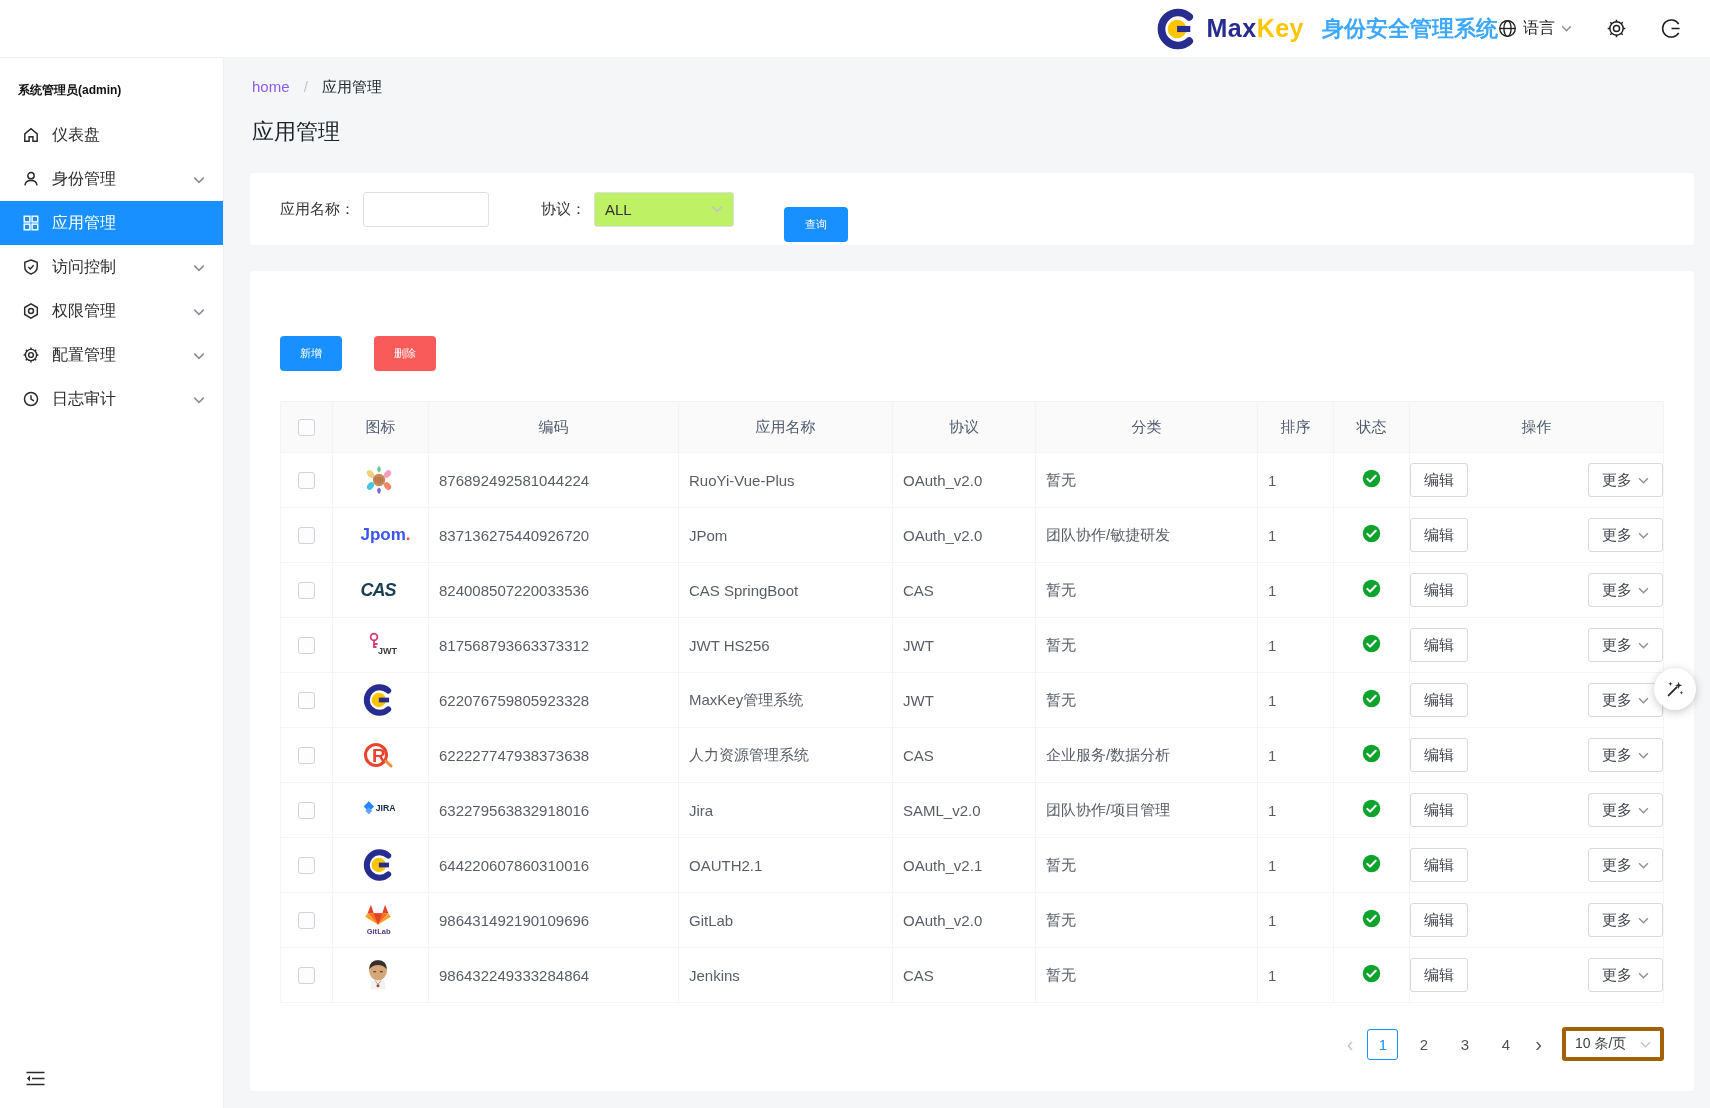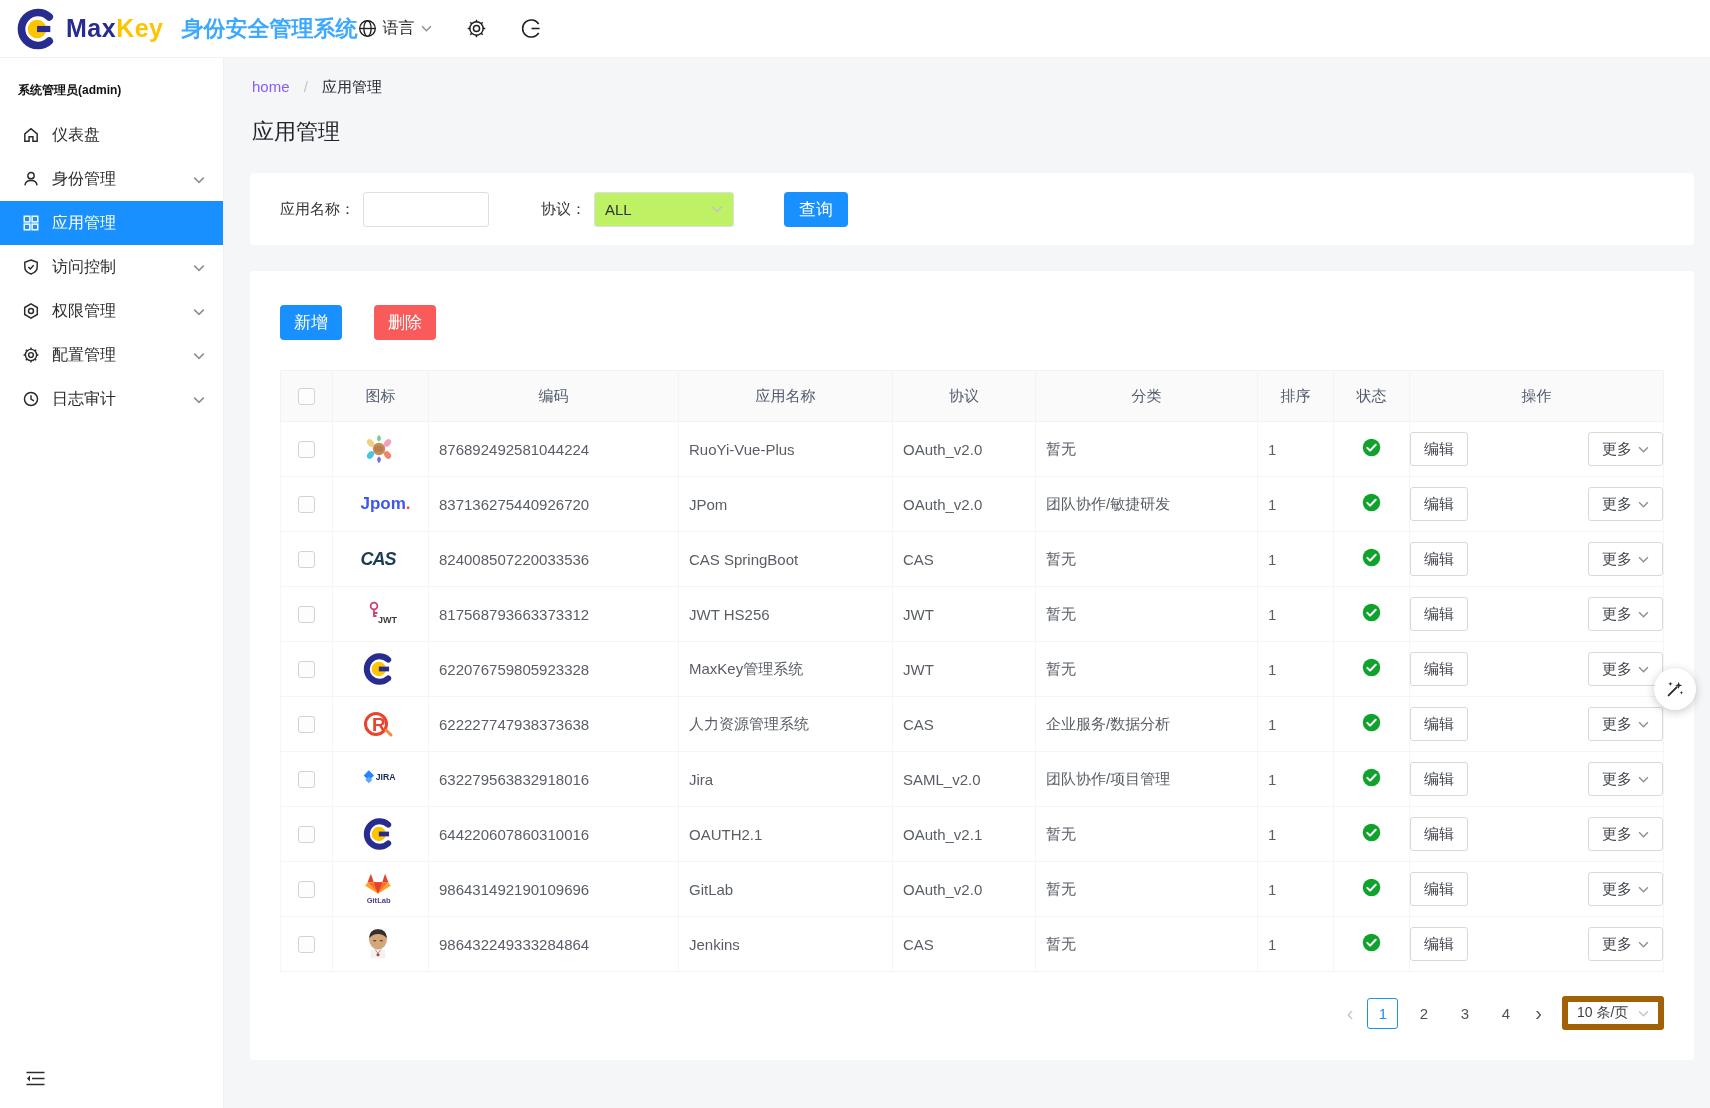--- a/index.html
+++ b/index.html
@@ -1,21 +1,21 @@
 <!DOCTYPE html>
 <html><head>
 <meta charset="utf-8">
 <style>
   * { margin:0; padding:0; box-sizing:border-box; }
   html,body { width:1710px; height:1108px; overflow:hidden;
     font-family:"Liberation Sans","DejaVu Sans",sans-serif; background:#fff; color:#333; }
 
   
   .topbar { position:absolute; left:0; top:0; width:1710px; height:58px; background:#fff;
-    display:flex; align-items:center; justify-content:flex-start; padding:0 28px 0 14px;
+    display:flex; align-items:center; justify-content:flex-end; padding:0 28px 0 14px;
     border-bottom:1px solid #f2f2f2; z-index:5; }
   .brand { display:flex; align-items:center; gap:8px; }
   .brand svg { width:44px; height:44px; }
   .brand-text { font-size:25px; font-weight:bold; letter-spacing:.5px; }
   .brand-max { color:#272c8e; }
   .brand-key { color:#fdc500; }
   .brand-sub { font-size:22px; font-weight:bold; color:#3da8ff; margin-left:10px; }
   .top-actions { display:flex; align-items:center; gap:34px; color:#1f1f1f; }
   .lang { display:flex; align-items:center; gap:6px; font-size:16px; cursor:pointer; }
   .top-icon svg { display:block; }
@@ -43,22 +43,22 @@
 
   .card { background:#fff; border-radius:4px; margin:0 16px 0 26px; }
   .filter-card { margin-top:26px; height:72px; display:flex; align-items:center; padding:0 30px; }
   .f-label { font-size:15px; color:#333; }
   .f-input { width:126px; height:35px; border:1px solid #dcdfe6; border-radius:3px; margin-left:8px;
     font-size:14px; padding:0 8px; background:#fff; }
   .f-select { width:140px; height:35px; border:1px solid #dcdfe6; border-radius:3px; margin-left:8px;
     display:flex; align-items:center; justify-content:space-between; padding:0 10px; font-size:15px;
     color:#333; cursor:pointer; background:#bef264; }
   .gap-52 { width:52px; } .gap-50 { width:50px; }
-  .btn { border:none; border-radius:4px; color:#fff; font-size:17px; cursor:pointer;
-    font-family:inherit; display:inline-flex; align-items:center; justify-content:center; }
+  .btn { border:none; border-radius:4px; color:#fff; font-size:11px; cursor:pointer;
+    font-family:inherit; display:inline-flex; align-items:center; justify-content:center;margin-top:31px; }
   .btn-primary { background:#1890ff; }
   .btn-danger  { background:#f95a5a; }
   .btn-query { width:64px; height:35px; }
 
   .table-card { margin-top:26px; margin-bottom:26px; padding:34px 30px 30px; }
   .toolbar { display:flex; gap:32px; margin-bottom:30px; }
   .toolbar .btn { width:62px; height:35px; }
 
   table.apps { width:100%; border-collapse:collapse; table-layout:fixed; }
   .apps th { height:51px; background:#fafafa; font-weight:normal; font-size:15px; color:#515a6e;
@@ -76,21 +76,21 @@
   .btn-ghost { height:34px; background:#fff; border:1px solid #d9d9d9; border-radius:3px;
     color:#42464d; font-size:15px; padding:0 13px; cursor:pointer; font-family:inherit;
     display:inline-flex; align-items:center; gap:6px; }
 
   .pagination { display:flex; align-items:center; justify-content:flex-end; gap:10px; margin-top:24px; }
   .pg-prev { color:#c0c4cc; font-size:20px; cursor:default; padding:0 4px; }
   .pg-next { color:#555; font-size:20px; cursor:pointer; padding:0 4px; }
   .pg-item { min-width:31px; height:31px; display:inline-flex; align-items:center; justify-content:center;
     font-size:15px; color:#4e5358; border:1px solid transparent; border-radius:3px; cursor:pointer; }
   .pg-item.active { border-color:#1890ff; color:#1890ff; background:#fff; }
-  .pg-size { width:102px; height:34px; border:6px solid #a16207; border-radius:3px; margin-left:6px;
+  .pg-size { width:102px; height:34px; border:4px solid #a16207; border-radius:3px; margin-left:6px;
     display:flex; align-items:center; justify-content:space-between; padding:0 9px; font-size:14px;
     color:#3c3f44; cursor:pointer; background:#fff; }
 
   .float-tool { position:absolute; right:14px; top:668px; width:42px; height:42px; border-radius:50%;
     background:#fff; box-shadow:0 2px 10px rgba(0,0,0,.22); display:flex; align-items:center;
     justify-content:center; cursor:pointer; z-index:9; }
 
   .logo-jpom { color:#3d55f2; font-weight:bold; font-size:17px; }
   .logo-jpom i { color:#ff4d2e; font-style:normal; }
   .logo-cas { color:#1c3e52; font-weight:bold; font-style:italic; font-size:18px; letter-spacing:-1px; }

